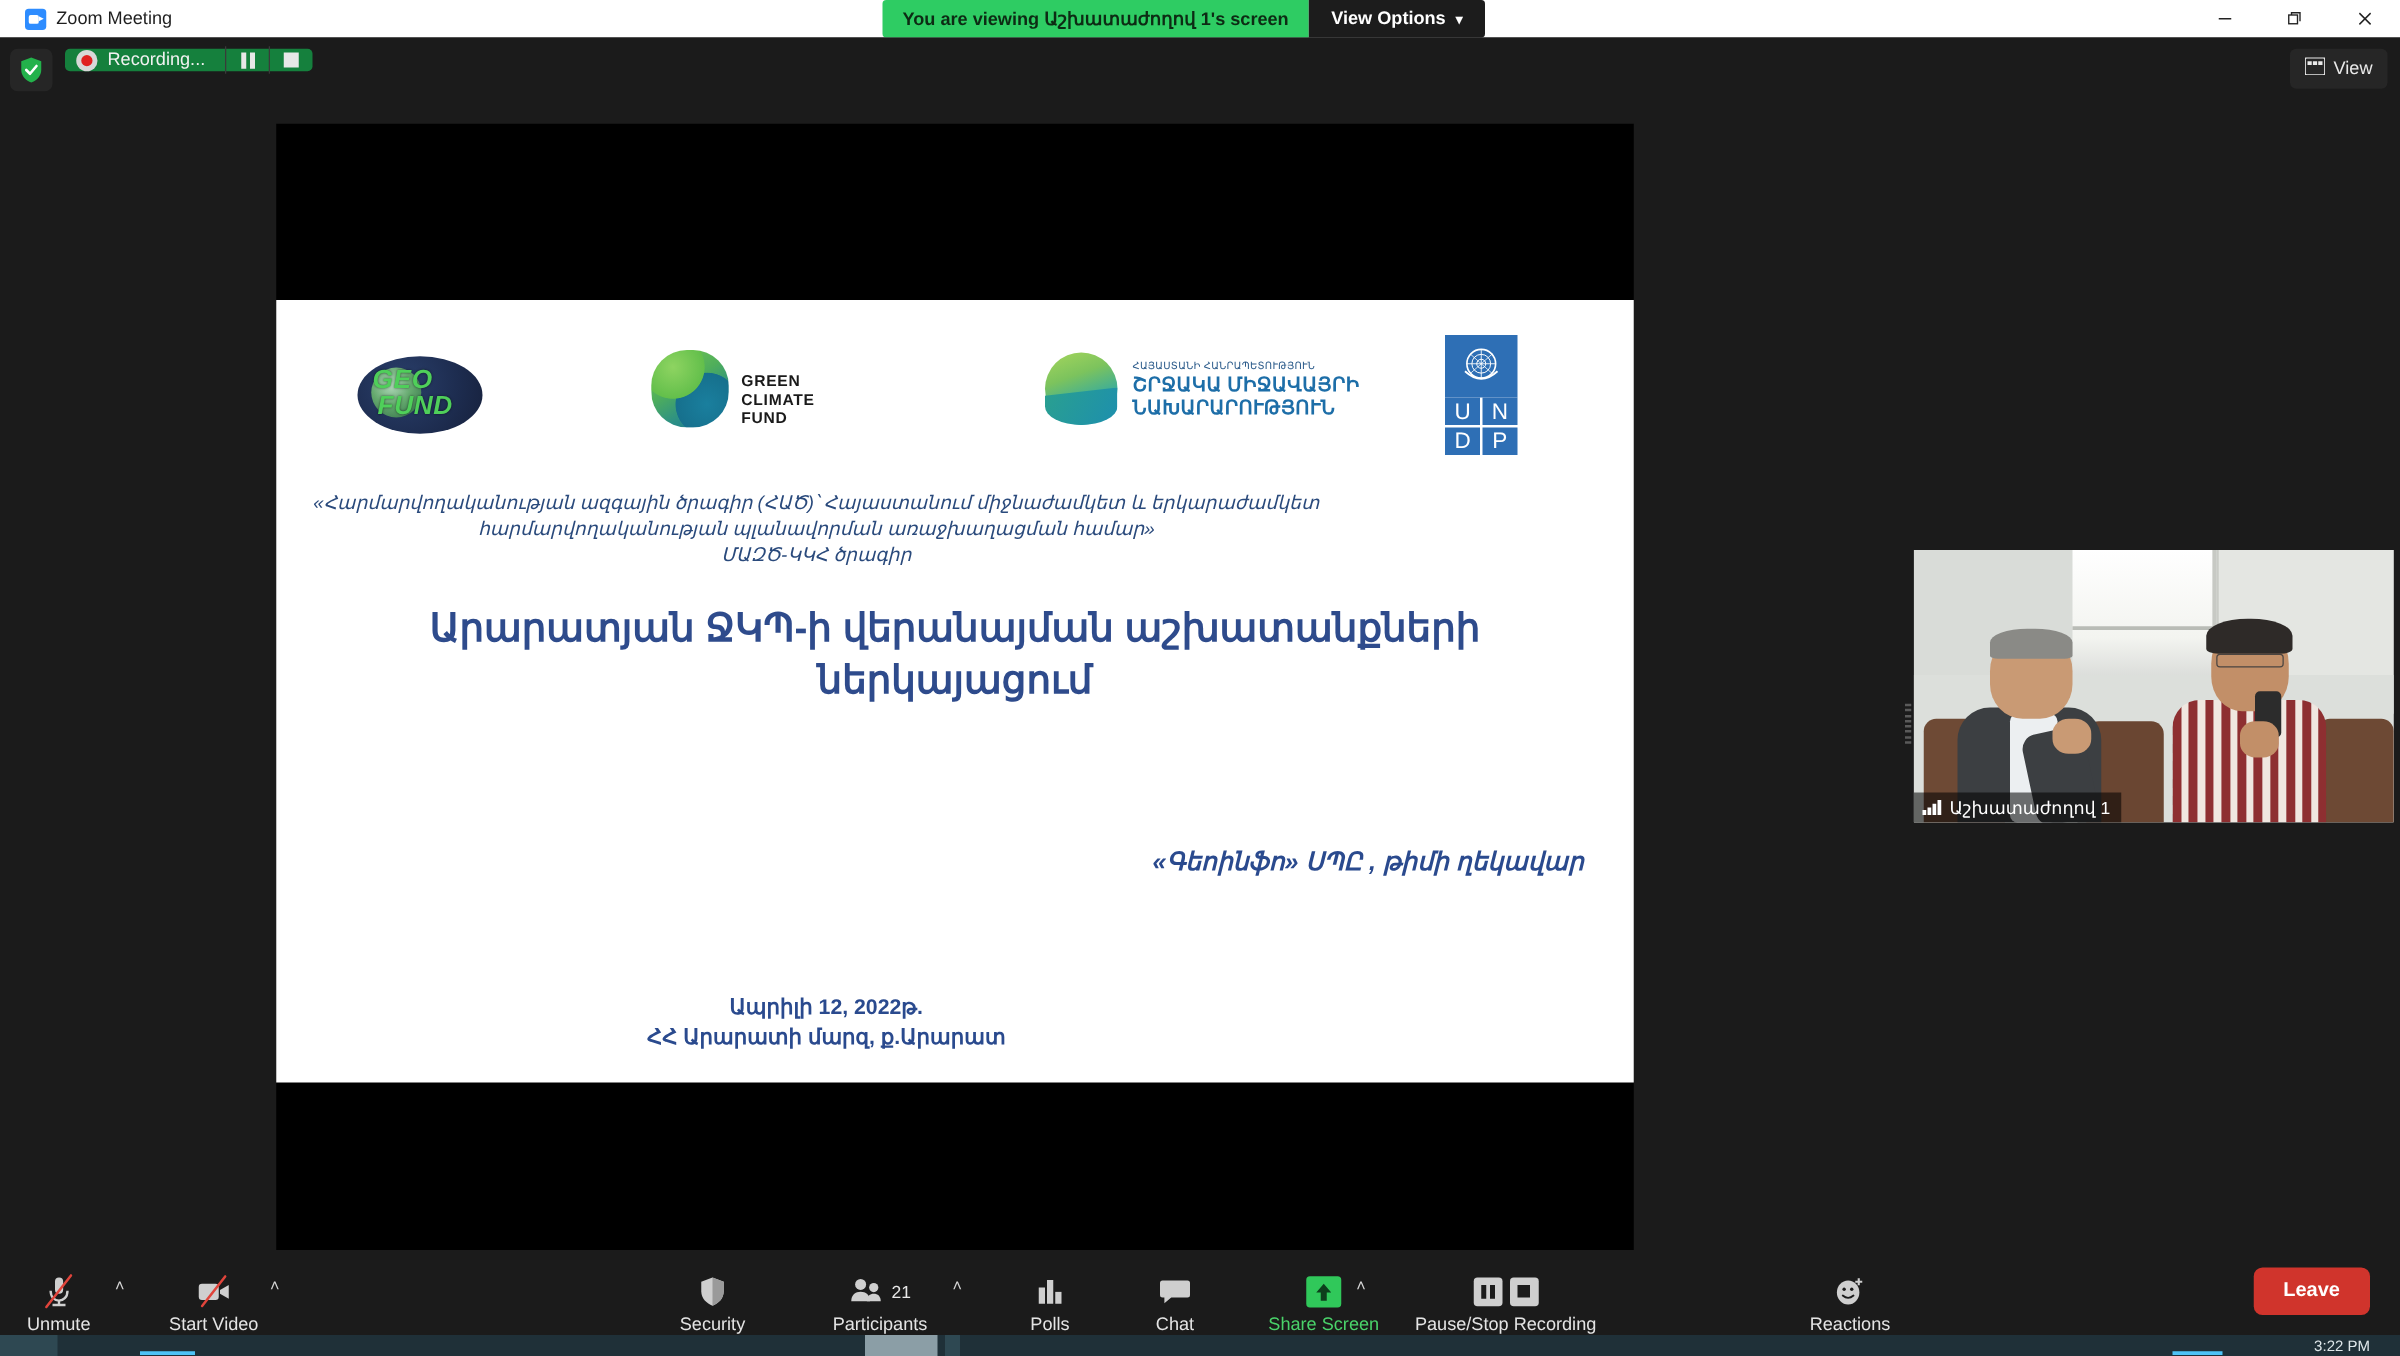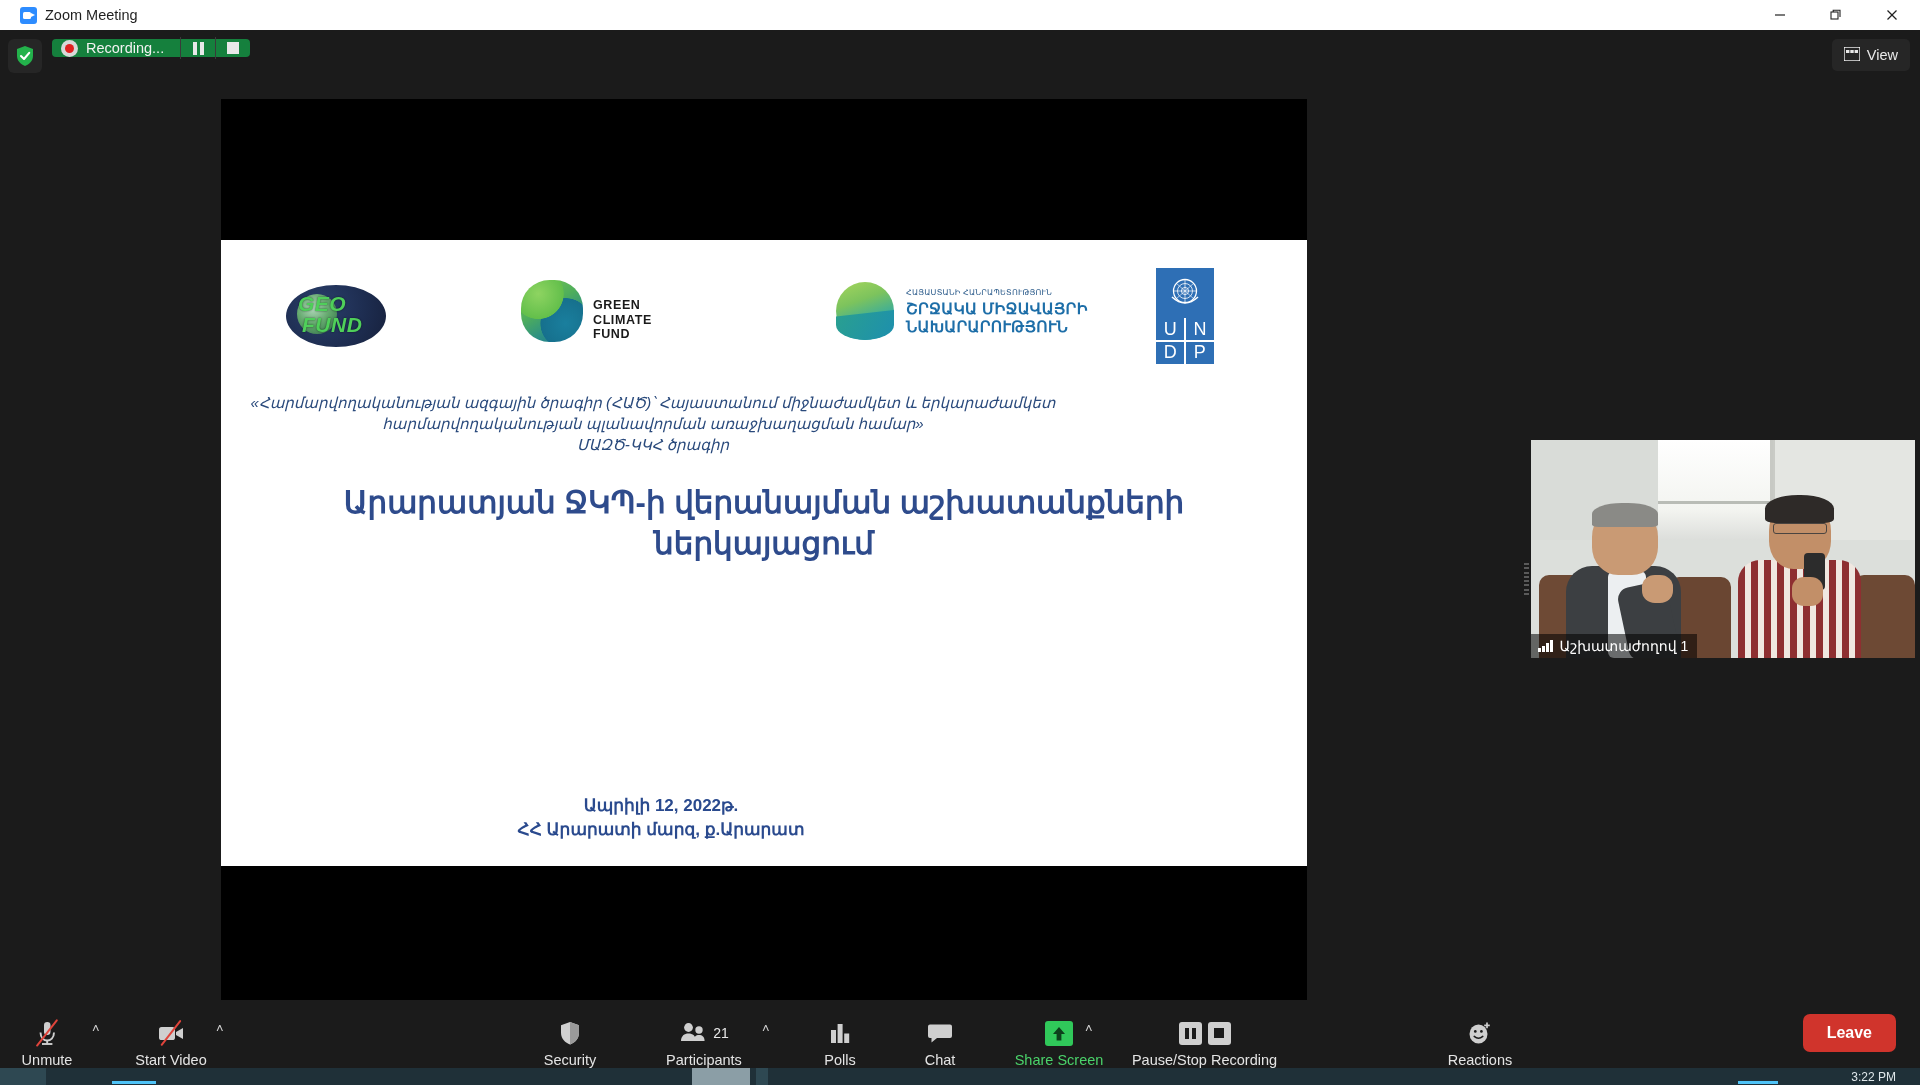--- a/index.html
+++ b/index.html
@@ -354,20 +354,27 @@
 </style>
 </head>
 <body>
 
 <div class="titlebar">
   <div class="tb-app">
     <span class="zoom-logo"></span>
     <span class="tb-title">Zoom Meeting</span>
   </div>
 
+  <div class="tb-banner-wrap">
+    <div class="viewing-banner">You are viewing Աշխատաժողով 1's screen</div>
+    <div class="view-options">
+      <span>View Options</span>
+      <span class="chev">▾</span>
+    </div>
+  </div>
 
   <div class="tb-ctrls">
     <div class="tb-btn">
       <svg width="12" height="12" viewBox="0 0 12 12">
           <line x1="1" y1="6" x2="11" y2="6" stroke="#222" stroke-width="1.2"></line>
         </svg>
     </div>
     <div class="tb-btn">
       <svg width="12" height="12" viewBox="0 0 12 12">
         <rect x="1" y="3" width="7" height="7" fill="none" stroke="#222" stroke-width="1.1"></rect>
@@ -484,20 +491,21 @@
         <div>հարմարվողականության պլանավորման առաջխաղացման համար»</div>
         <div>ՄԱԶԾ-ԿԿՀ ծրագիր</div>
       </div>
 
       <div class="slide-title">
         <div>Արարատյան ՋԿՊ-ի վերանայման աշխատանքների</div>
         <div>ներկայացում</div>
       </div>
 
       <div class="presenter">
+        <div class="role">«Գեոինֆո» ՍՊԸ , թիմի ղեկավար</div>
       </div>
 
       <div class="slide-date">
         <div>Ապրիլի 12, 2022թ.</div>
         <div>ՀՀ Արարատի մարզ, ք.Արարատ</div>
       </div>
 
     </div>
   </div>
 

